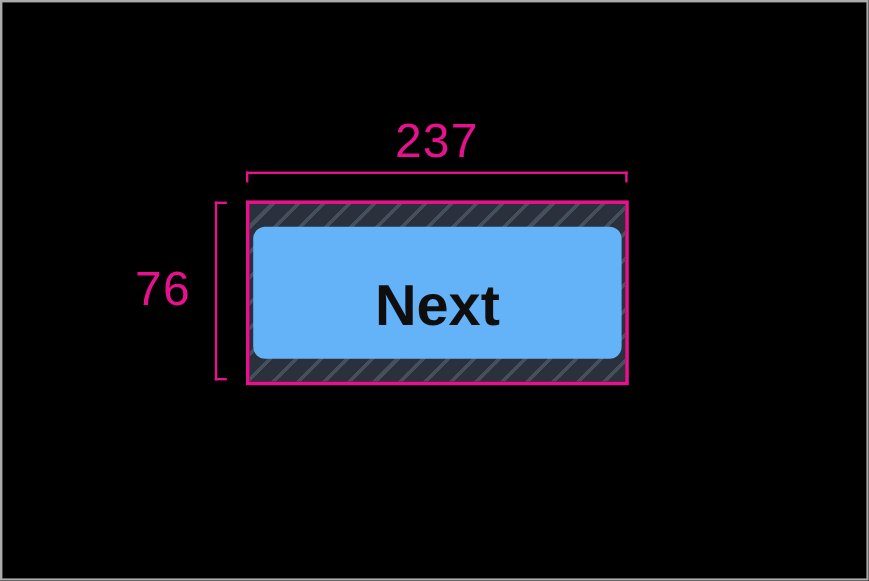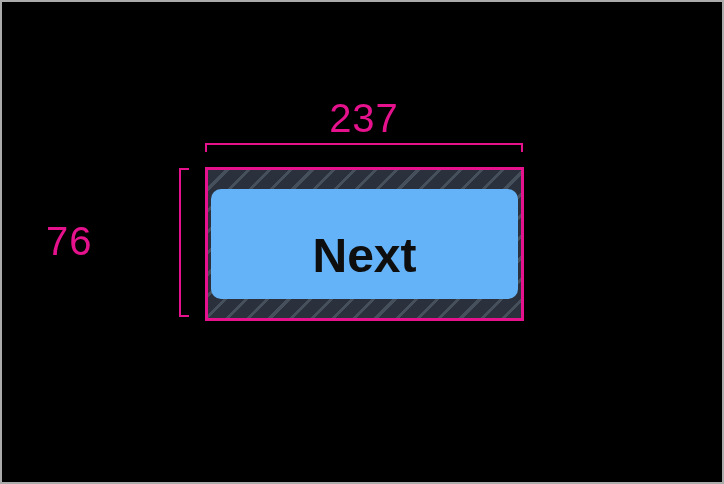--- a/index.html
+++ b/index.html
@@ -25,23 +25,24 @@
     letter-spacing: 1px;
     user-select: none;
   }
   .dim-width {
     left: 203px;
     top: 96px;
     width: 318px;
     text-align: center;
   }
   .dim-height {
-    left: 44px;
+    left: 57px;
     top: 219px;
     width: 100px;
+    text-align: right;
   }
   .bracket-top {
     position: absolute;
     left: 203px;
     top: 141px;
     width: 318px;
     height: 9px;
     box-sizing: border-box;
     border-top: 2.5px solid var(--accent, #e6128d);
     border-left: 2.5px solid var(--accent, #e6128d);

